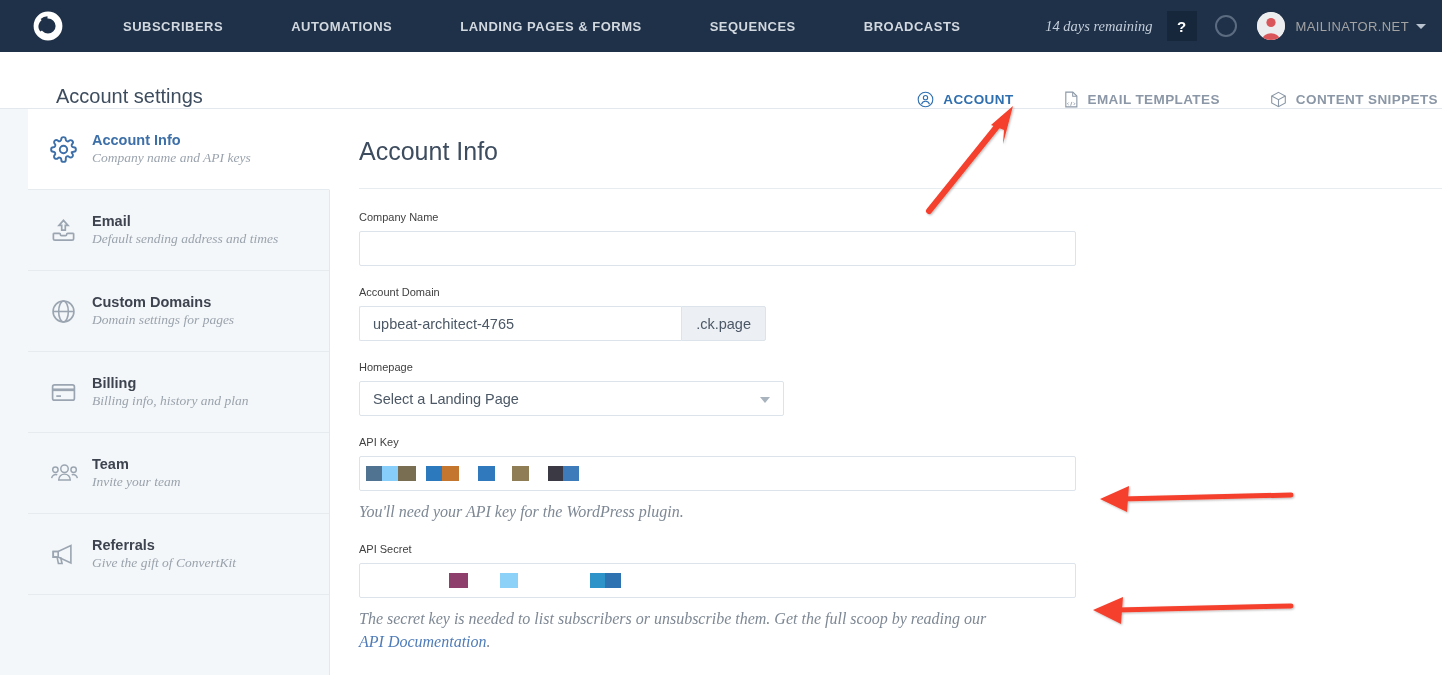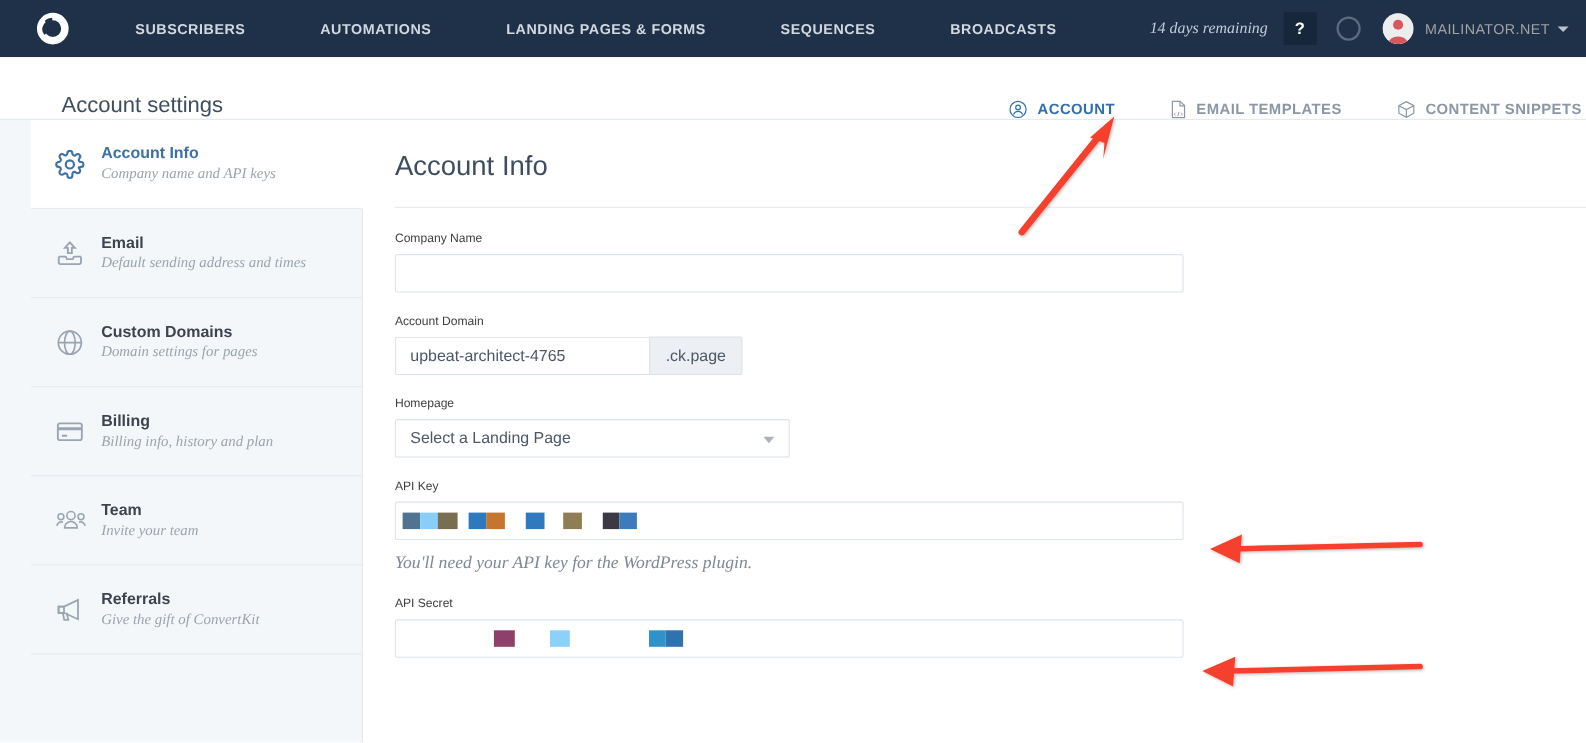--- a/index.html
+++ b/index.html
@@ -208,21 +208,21 @@
     height: 35px;
     border: 1px solid #dce3ea;
     background: #ffffff;
     border-radius: 2px;
     font-size: 14.5px;
     color: #4c5866;
     padding: 0 13px;
     font-family: "Liberation Sans", sans-serif;
     outline: none;
   }
-  .domain-row { display: flex; width: 316px; }
+  .domain-row { display: flex; width: 407px; }
   .domain-input {
     flex: 1;
     height: 35px;
     border: 1px solid #dce3ea;
     border-right: none;
     border-radius: 2px 0 0 2px;
     font-size: 14.5px;
     color: #4c5866;
     padding: 0 13px;
     font-family: "Liberation Sans", sans-serif;
@@ -233,21 +233,21 @@
     height: 35px;
     background: #eceff3;
     border: 1px solid #dce3ea;
     border-radius: 0 2px 2px 0;
     display: flex; align-items: center;
     padding: 0 14px;
     font-size: 14.5px;
     color: #4c5866;
   }
   .select-wrap {
-    width: 359px;
+    width: 425px;
     height: 35px;
     border: 1px solid #dce3ea;
     border-radius: 2px;
     background: #ffffff;
     display: flex;
     align-items: center;
     padding: 0 13px;
     position: relative;
     cursor: pointer;
   }
@@ -484,20 +484,23 @@
     </div>
 
     <div class="field-block">
       <div class="field-label">API Secret</div>
       <div class="redacted-input" id="api-secret-input">
           <div class="blk" style="left: 89px; width: 19px; background: rgb(142, 63, 107);"></div>
           <div class="blk" style="left: 140px; width: 18px; background: rgb(139, 209, 248);"></div>
           <div class="blk" style="left: 230px; width: 15px; background: rgb(46, 147, 201);"></div>
           <div class="blk" style="left: 245px; width: 16px; background: rgb(47, 114, 178);"></div>
         </div>
+      <div class="helper-text">
+        <span>The secret key is needed to list subscribers or unsubscribe them. Get the full scoop by reading our </span><a class="helper-link" href="#">API Documentation</a><span>.</span>
+      </div>
     </div>
   </div>
 </div>
 
 <svg class="anno" id="arrow-account" width="150" height="140" viewBox="0 0 150 140">
   <defs>
     <filter id="sh1" x="-30%" y="-30%" width="170%" height="170%">
       <feDropShadow dx="1" dy="1" stdDeviation="1.3" flood-color="#000" flood-opacity="0.28"></feDropShadow>
     </filter>
   </defs>

